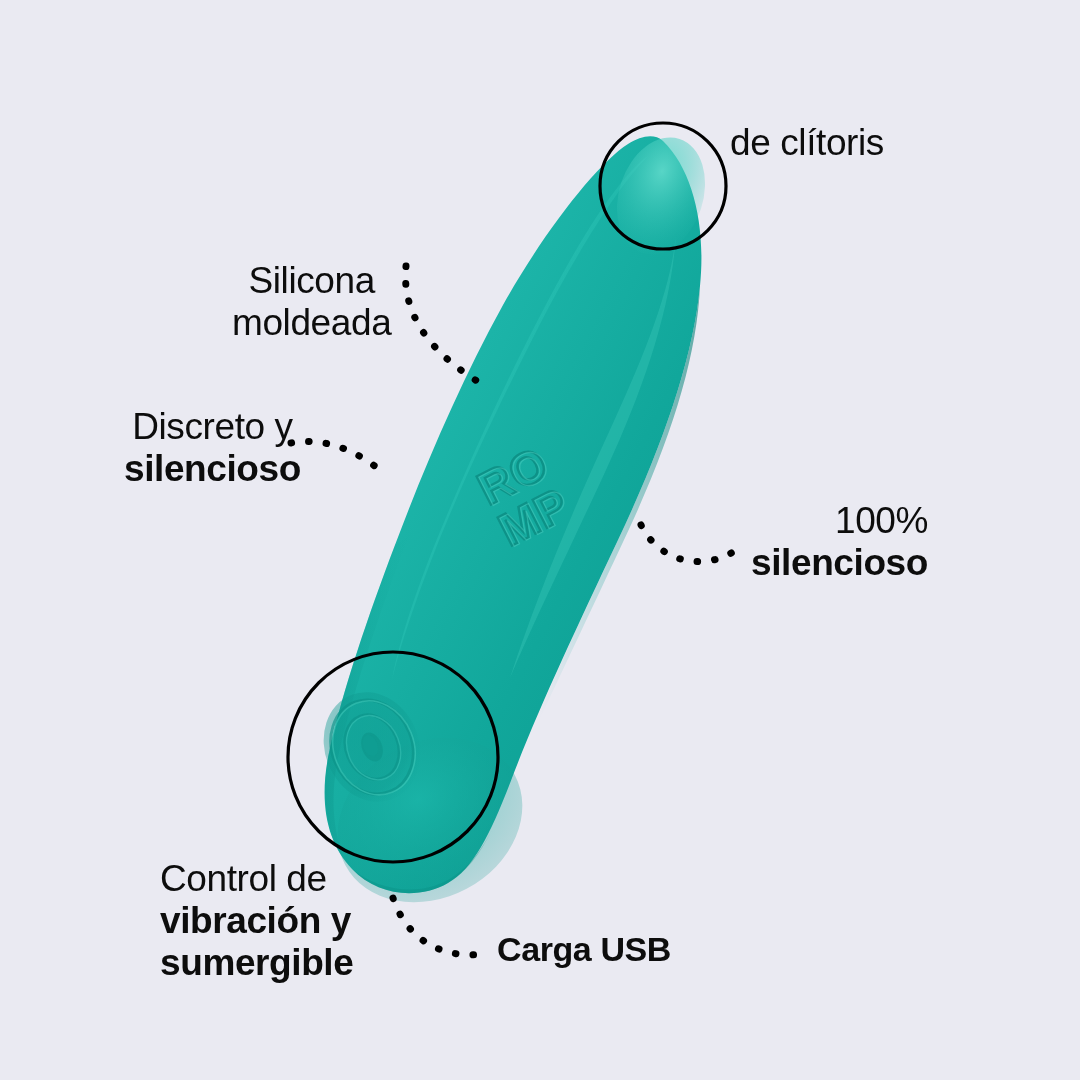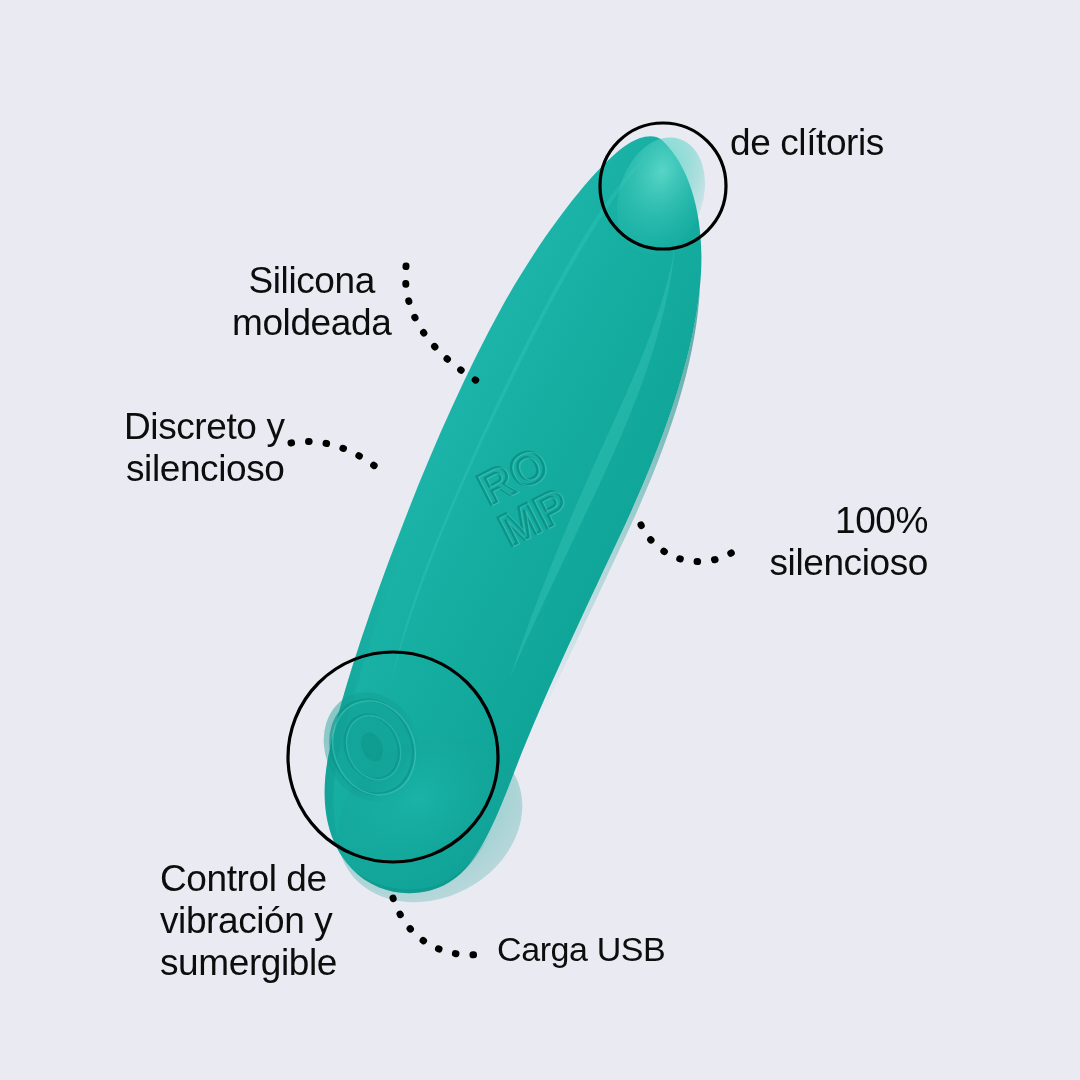--- a/index.html
+++ b/index.html
@@ -10,26 +10,26 @@
     color:#0d0d0d;
     overflow:hidden;
     position:relative;
   }
   #stage { position:absolute; inset:0; width:1080px; height:1080px; }
   #artwork { position:absolute; inset:0; width:1080px; height:1080px; }
 
   .callout { position:absolute; line-height:1.14; letter-spacing:-0.4px; }
   .callout .l { display:block; white-space:nowrap; }
   .callout .reg { font-weight:400; }
-  .callout .bold { font-weight:400; }
+  .callout .bold { font-weight:700; }
 
   
   #c-clitoris  { left:730px; top:122px;  font-size:37px; text-align:left; }
   #c-silicona  { left:232px; top:228px;  font-size:37px; text-align:center;margin-top:32px; }
-  #c-discreto  { left:124px; top:406px;  font-size:37px; text-align:right; }
+  #c-discreto  { left:124px; top:406px;  font-size:37px; text-align:center; }
   #c-sumergible{ right:152px; top:500px; font-size:37px; text-align:right; }
   #c-control   { left:160px; top:858px;  font-size:37px; text-align:left; }
   #c-usb       { left:497px; top:930px;  font-size:34px; text-align:right; }
 </style>
 </head>
 <body style="background-color: rgb(234, 234, 242); color: rgb(13, 13, 13);">
 
 <div id="stage">
 
   <svg id="artwork" viewBox="0 0 1080 1080" xmlns="http://www.w3.org/2000/svg">

